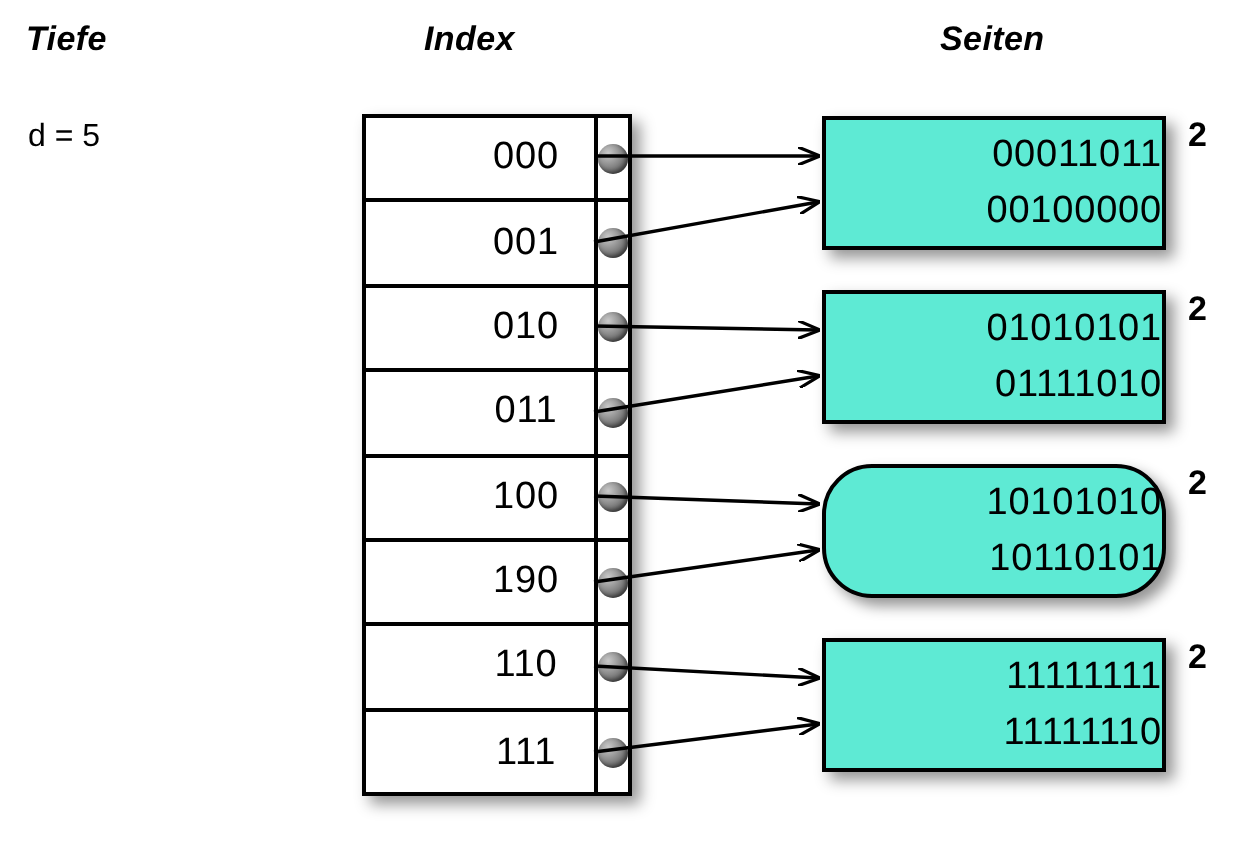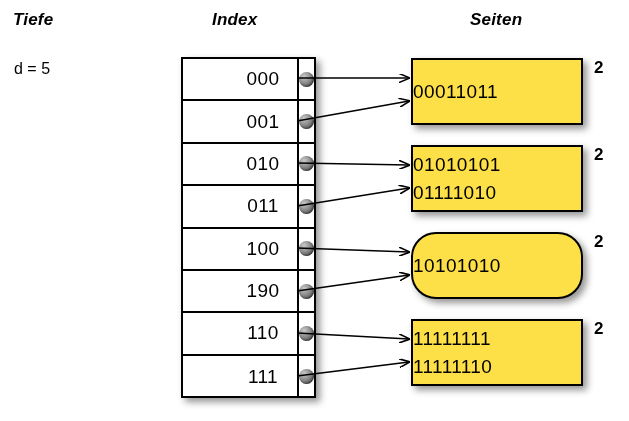--- a/index.html
+++ b/index.html
@@ -93,25 +93,25 @@
   }
 
   
   .page-box {
     position: absolute;
     left: 411px;
     width: 172px;
     height: 67px;
     border: 2px solid #000;
     box-sizing: border-box;
-    background: #fde047;
+    background: #5eead4;
     box-shadow: 4px 4px 7px rgba(0,0,0,0.42);
     display: flex;
     flex-direction: column;
-    align-items: flex-start;
+    align-items: flex-end;
     justify-content: center;
   }
   .page-line {
     font-size: 19px;
     line-height: 1.45;
     letter-spacing: 0.4px;
     white-space: nowrap;
   }
   #page-box-0 { top: 58px; }
   #page-box-1 { top: 145px; }
@@ -206,27 +206,29 @@
       <div class="index-key">111</div>
       <div class="index-ptr">
         <span class="bullet"></span>
       </div>
     </div>
 
   </div>
 
   <div class="page-box" id="page-box-0">
     <div class="page-line">00011011</div>
+    <div class="page-line">00100000</div>
   </div>
   <div class="page-box" id="page-box-1">
     <div class="page-line">01010101</div>
     <div class="page-line">01111010</div>
   </div>
   <div class="page-box" id="page-box-2">
     <div class="page-line">10101010</div>
+    <div class="page-line">10110101</div>
   </div>
   <div class="page-box" id="page-box-3">
     <div class="page-line">11111111</div>
     <div class="page-line">11111110</div>
   </div>
 
   <div class="page-count" id="page-count-0">2</div>
   <div class="page-count" id="page-count-1">2</div>
   <div class="page-count" id="page-count-2">2</div>
   <div class="page-count" id="page-count-3">2</div>

